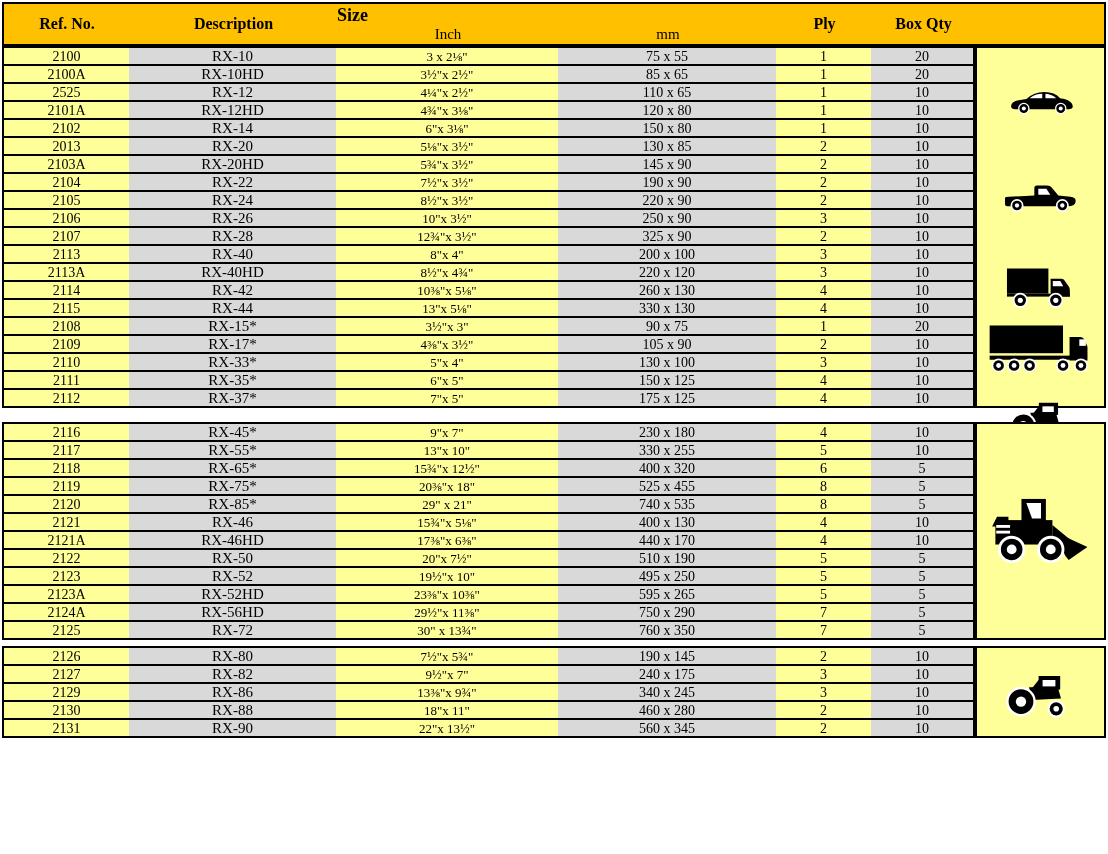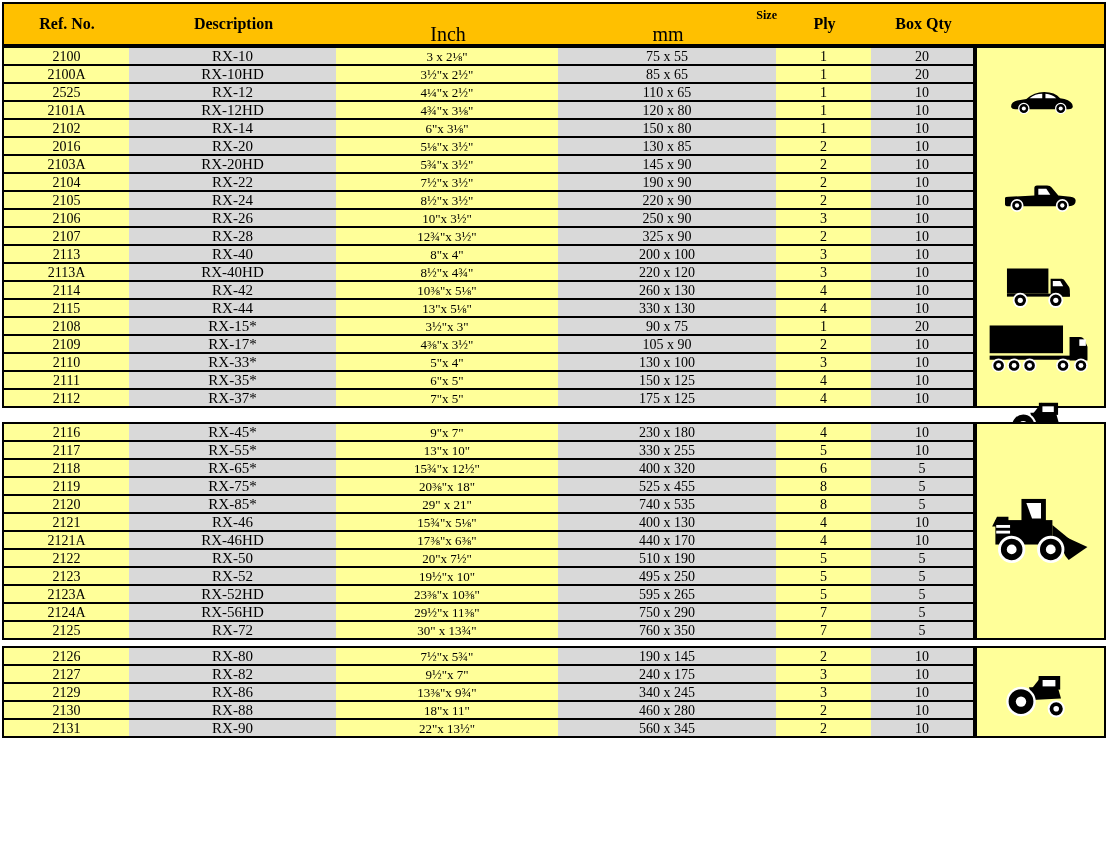--- a/index.html
+++ b/index.html
@@ -24,22 +24,22 @@
   .hdr{
     display:flex;width:1104px;height:44px;
     background:var(--header-bg);
     border:2px solid var(--border);
     font-weight:bold;
   }
   .hc{display:flex;align-items:center;justify-content:center;font-size:16px;}
   .hc.ref{width:126px;}
   .hc.desc{width:207px;}
   .size-grp{width:440px;display:flex;flex-direction:column;justify-content:space-between;padding:2px 0 1px 0;}
-  .size-t{text-align:right;font-size:12px;line-height:19px;}
-  .size-sub{display:flex;font-weight:normal;font-size:20px;line-height:17px;}
+  .size-t{text-align:left;font-size:18px;line-height:19px;}
+  .size-sub{display:flex;font-weight:normal;font-size:15px;line-height:17px;}
   .size-sub .sub-inch{width:222px;text-align:center;}
   .size-sub .sub-mm{width:218px;text-align:center;}
   .hc.ply{width:95px;}
   .hc.qty{width:103px;}
   .hc.iconhdr{flex:1;}
 
   
   .bodyrow{display:flex;align-items:stretch;width:1104px;}
   table.tbl{
     border-collapse:collapse;table-layout:fixed;
@@ -139,21 +139,21 @@
             </tr>
             <tr>
               <td class="col-ref">2102</td>
               <td class="col-desc">RX-14</td>
               <td class="col-inch">6"x 3⅛"</td>
               <td class="col-mm">150 x 80</td>
               <td class="col-ply">1</td>
               <td class="col-qty">10</td>
             </tr>
             <tr>
-              <td class="col-ref">2016</td>
+              <td class="col-ref">2013</td>
               <td class="col-desc">RX-20</td>
               <td class="col-inch">5⅛"x 3½"</td>
               <td class="col-mm">130 x 85</td>
               <td class="col-ply">2</td>
               <td class="col-qty">10</td>
             </tr>
             <tr>
               <td class="col-ref">2103A</td>
               <td class="col-desc">RX-20HD</td>
               <td class="col-inch">5¾"x 3½"</td>

